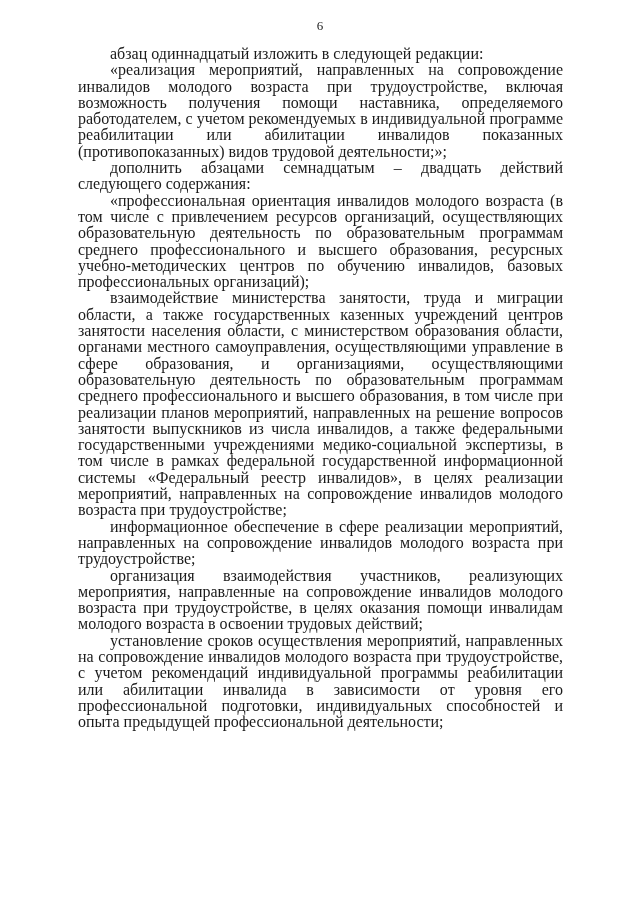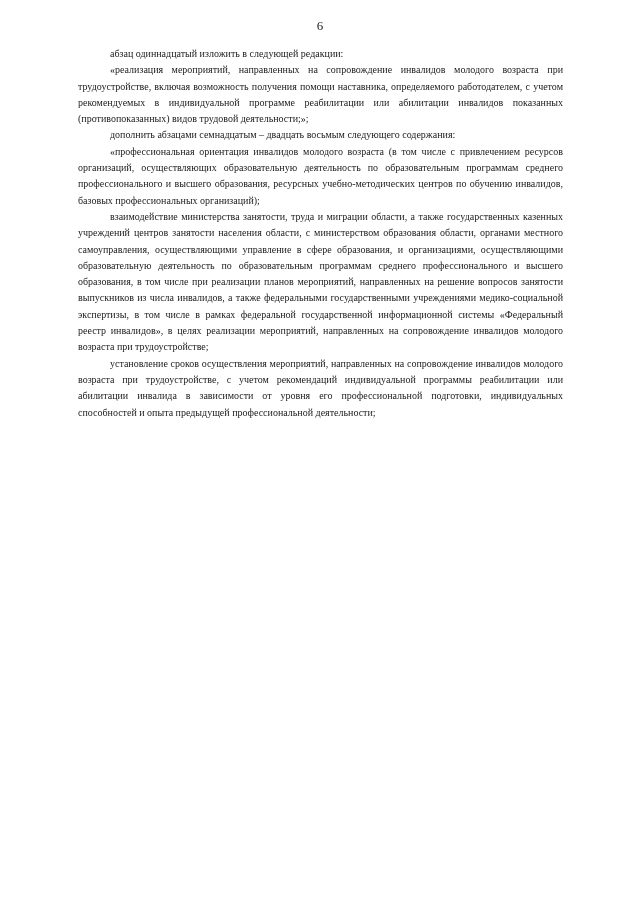--- a/index.html
+++ b/index.html
@@ -29,35 +29,37 @@
   .body {
     position: absolute;
     top: 46px;
     left: 78px;
     width: 485px;
   }
   p.para {
     margin: 0 0 0 0;
     text-align: justify;
     text-justify: inter-word;
-    font-size: 10px;
+    font-size: 16px;
     line-height: 16.3px;
     text-indent: 32px;
     hyphens: none;
   }
 </style>
 </head>
 <body>
 
 <div class="page">
 
   <div class="page-number">6</div>
 
   <div class="body">
     <p class="para">абзац одиннадцатый изложить в следующей редакции:</p>
     <p class="para">«реализация мероприятий, направленных на сопровождение инвалидов молодого возраста при трудоустройстве, включая возможность получения помощи наставника, определяемого работодателем, с учетом рекомендуемых в индивидуальной программе реабилитации или абилитации инвалидов показанных (противопоказанных) видов трудовой деятельности;»;</p>
-    <p class="para">дополнить абзацами семнадцатым – двадцать восьмым следующего содержания:</p>
+    <p class="para">дополнить абзацами семнадцатым – двадцать действий следующего содержания:</p>
     <p class="para">«профессиональная ориентация инвалидов молодого возраста (в том числе с привлечением ресурсов организаций, осуществляющих образовательную деятельность по образовательным программам среднего профессионального и высшего образования, ресурсных учебно-методических центров по обучению инвалидов, базовых профессиональных организаций);</p>
     <p class="para">взаимодействие министерства занятости, труда и миграции области, а также государственных казенных учреждений центров занятости населения области, с министерством образования области, органами местного самоуправления, осуществляющими управление в сфере образования, и организациями, осуществляющими образовательную деятельность по образовательным программам среднего профессионального и высшего образования, в том числе при реализации планов мероприятий, направленных на решение вопросов занятости выпускников из числа инвалидов, а также федеральными государственными учреждениями медико-социальной экспертизы, в том числе в рамках федеральной государственной информационной системы «Федеральный реестр инвалидов», в целях реализации мероприятий, направленных на сопровождение инвалидов молодого возраста при трудоустройстве;</p>
+    <p class="para">информационное обеспечение в сфере реализации мероприятий, направленных на сопровождение инвалидов молодого возраста при трудоустройстве;</p>
+    <p class="para">организация взаимодействия участников, реализующих мероприятия, направленные на сопровождение инвалидов молодого возраста при трудоустройстве, в целях оказания помощи инвалидам молодого возраста в освоении трудовых действий;</p>
     <p class="para">установление сроков осуществления мероприятий, направленных на сопровождение инвалидов молодого возраста при трудоустройстве, с учетом рекомендаций индивидуальной программы реабилитации или абилитации инвалида в зависимости от уровня его профессиональной подготовки, индивидуальных способностей и опыта предыдущей профессиональной деятельности;</p>
   </div>
 
 </div>
 
 </body></html>

